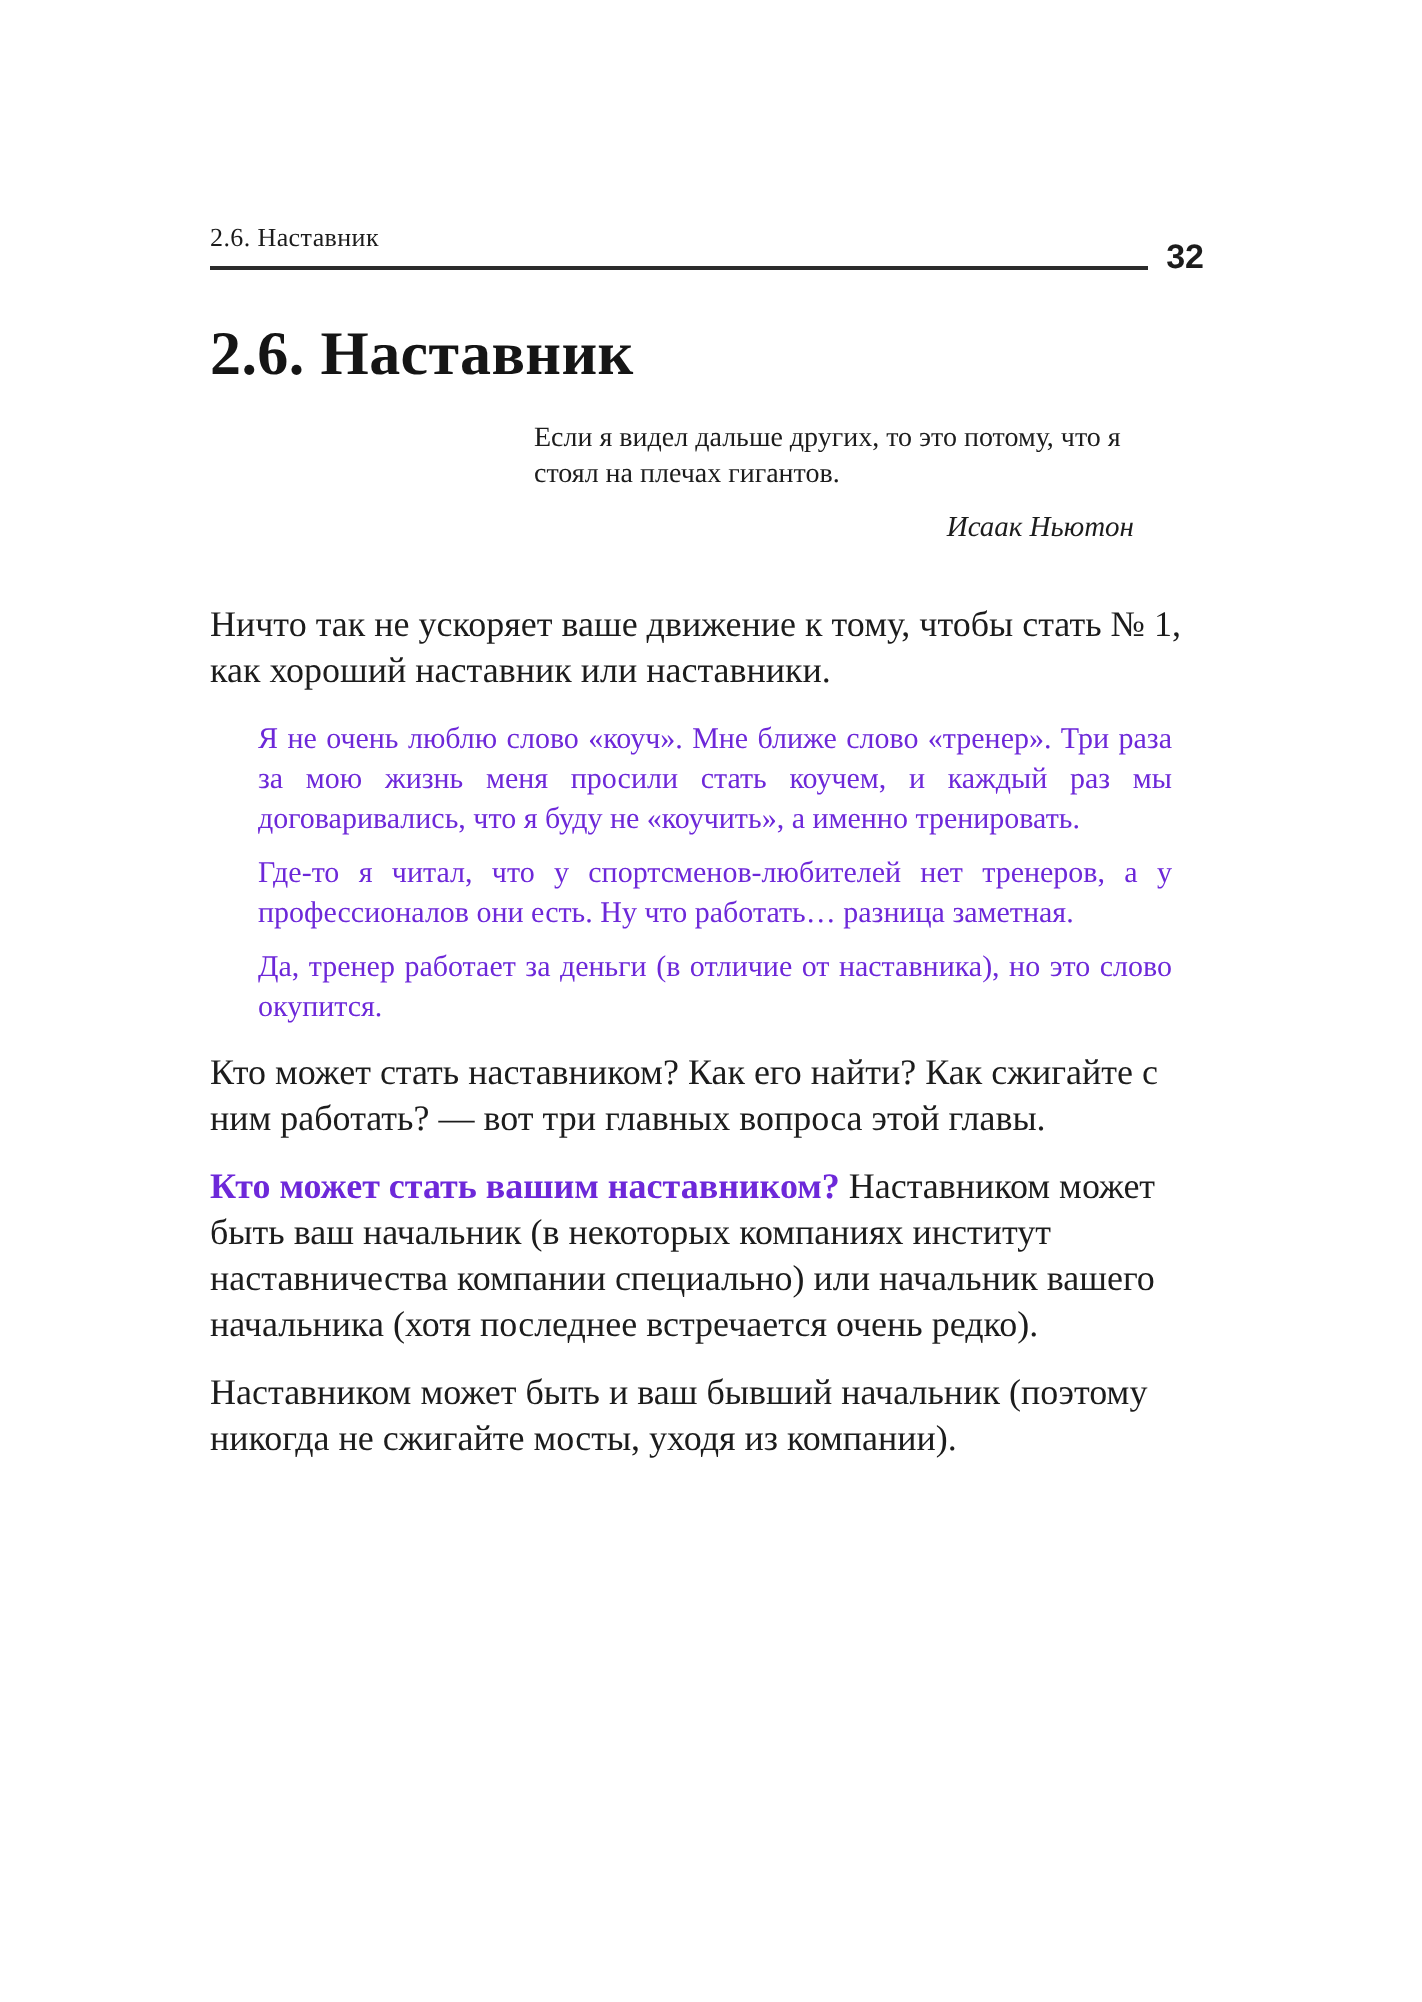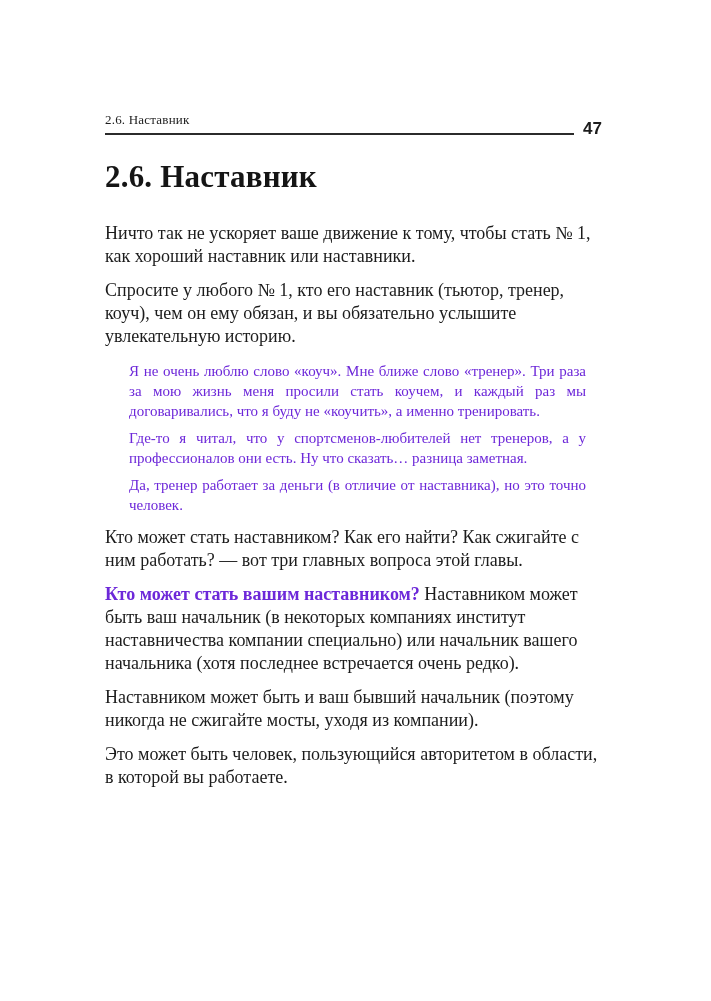--- a/index.html
+++ b/index.html
@@ -104,37 +104,39 @@
 </style>
 </head>
 <body>
 
 <div class="page">
 
   <div class="header">
     <div class="head-rule">
       <span class="running-head">2.6. Наставник</span>
     </div>
-    <span class="page-num">47</span>
+    <span class="page-num">32</span>
   </div>
 
   <h1 class="title">2.6. Наставник</h1>
 
+  <div class="epigraph">
+    <p class="epi-text">Если я видел дальше других, то это потому, что я стоял на плечах гигантов.</p>
+    <p class="epi-attr">Исаак Ньютон</p>
+  </div>
 
   <p class="body-p first">Ничто так не ускоряет ваше движение к тому, чтобы стать № 1, как хороший наставник или наставники.</p>
 
-  <p class="body-p">Спросите у любого № 1, кто его наставник (тьютор, тренер, коуч), чем он ему обязан, и вы обязательно услышите увлекательную историю.</p>
 
   <div class="aside-block">
     <p>Я не очень люблю слово «коуч». Мне ближе слово «тренер». Три раза за мою жизнь меня просили стать коучем, и каждый раз мы договаривались, что я буду не «коучить», а именно тренировать.</p>
-    <p>Где-то я читал, что у спортсменов-любителей нет тренеров, а у профессионалов они есть. Ну что сказать… разница заметная.</p>
-    <p>Да, тренер работает за деньги (в отличие от наставника), но это точно человек.</p>
+    <p>Где-то я читал, что у спортсменов-любителей нет тренеров, а у профессионалов они есть. Ну что работать… разница заметная.</p>
+    <p>Да, тренер работает за деньги (в отличие от наставника), но это слово окупится.</p>
   </div>
 
   <p class="body-p">Кто может стать наставником? Как его найти? Как сжигайте с ним работать? — вот три главных вопроса этой главы.</p>
 
   <p class="body-p"><strong>Кто может стать вашим наставником?</strong><span> Наставником может быть ваш начальник (в некоторых компаниях институт наставничества компании специально) или начальник вашего начальника (хотя последнее встречается очень редко).</span></p>
 
   <p class="body-p">Наставником может быть и ваш бывший начальник (поэтому никогда не сжигайте мосты, уходя из компании).</p>
 
-  <p class="body-p">Это может быть человек, пользующийся авторитетом в области, в которой вы работаете.</p>
 
 </div>
 
 </body></html>

